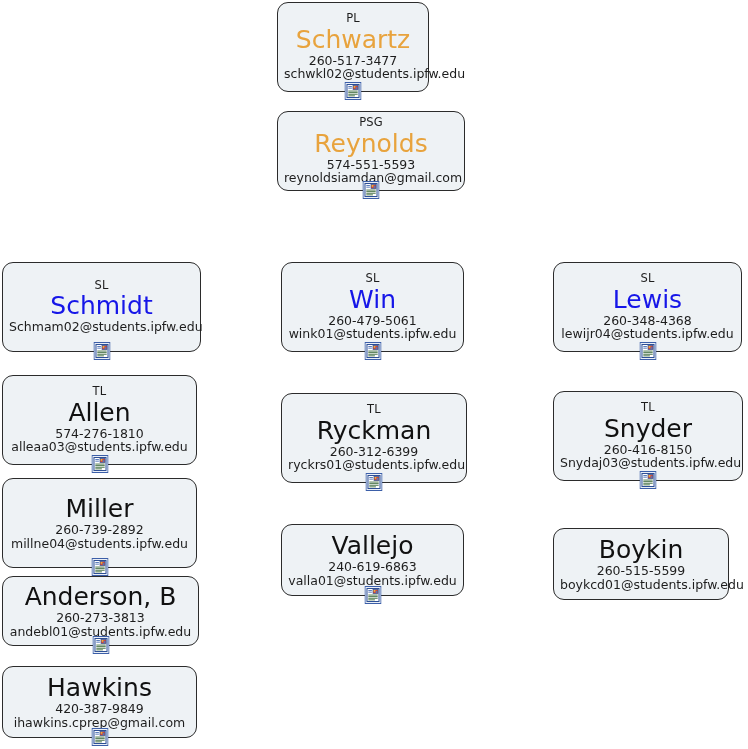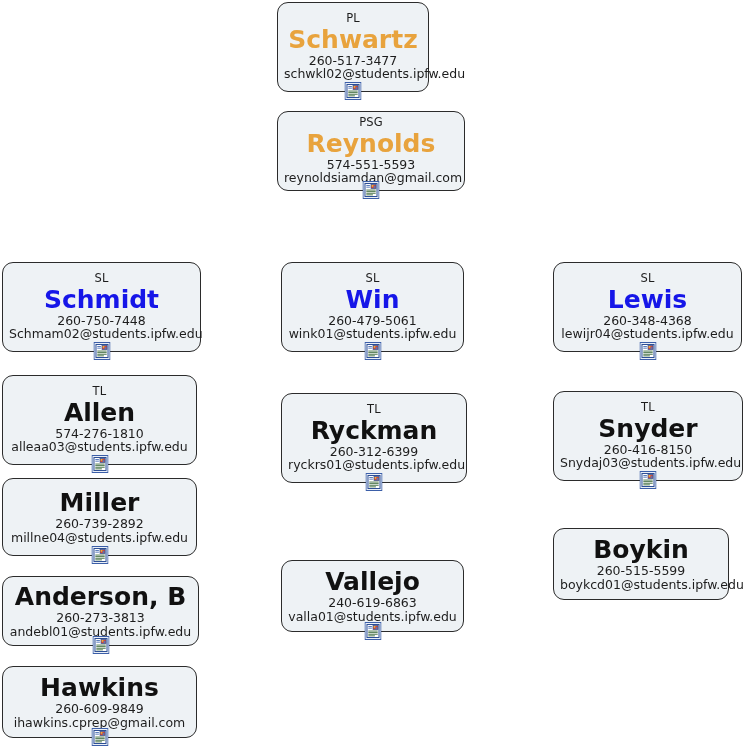--- a/index.html
+++ b/index.html
@@ -43,21 +43,21 @@
     font-size: 11.5px;
     color: #1d1d1d;
     letter-spacing: 0.2px;
     margin-bottom: 1px;
   }
   .node-role:empty { display: none; }
 
   .node-name {
     font-size: 25px;
     color: #111111;
-    font-weight: 700;
+    font-weight: 400;
     letter-spacing: 0px;
     margin-bottom: 1px;
     white-space: nowrap;
   }
   .node-card.accent-orange .node-name { color: #e8a33d; }
   .node-card.accent-blue   .node-name { color: #1616e8; }
 
   .node-phone {
     font-size: 12.5px;
     color: #1d1d1d;
@@ -118,21 +118,20 @@
         <rect x="3.8" y="5.7" width="3.6" height="0.9" fill="#4a6fb5"></rect>
         <rect x="3.8" y="8.6" width="9.4" height="0.9" fill="#3c6a3c"></rect>
         <rect x="3.8" y="10.2" width="9.4" height="0.9" fill="#3c6a3c"></rect>
         <rect x="3.8" y="11.8" width="9.4" height="0.9" fill="#3c6a3c"></rect>
         <rect x="3.8" y="13.4" width="6.6" height="0.9" fill="#3c6a3c"></rect>
       </svg>
     </div>
     <div class="node-card accent-blue" style="left: 2px; top: 262px; width: 199px; height: 90px;">
       <div class="node-role">SL</div>
       <div class="node-name">Schmidt</div>
-      <div class="node-phone">260-750-7448</div>
       <div class="node-email">Schmam02@students.ipfw.edu</div>
       <svg class="note-icon" viewBox="0 0 17 18" xmlns="http://www.w3.org/2000/svg">
         <rect x="0.5" y="0.5" width="16" height="17" fill="#e9eef6" stroke="#3b5ea8" stroke-width="1"></rect>
         <rect x="2.5" y="2.5" width="12" height="13" fill="#ffffff" stroke="#2d4f95" stroke-width="1"></rect>
         <rect x="8.5" y="3.5" width="5" height="4" fill="#d24a3a" stroke="#2d4f95" stroke-width="0.7"></rect>
         <rect x="9.2" y="4.2" width="1.6" height="1.4" fill="#f2d23a"></rect>
         <rect x="11.2" y="5.2" width="1.6" height="1.6" fill="#3f7fd0"></rect>
         <rect x="3.8" y="4.0" width="3.6" height="0.9" fill="#4a6fb5"></rect>
         <rect x="3.8" y="5.7" width="3.6" height="0.9" fill="#4a6fb5"></rect>
         <rect x="3.8" y="8.6" width="9.4" height="0.9" fill="#3c6a3c"></rect>
@@ -229,39 +228,39 @@
         <rect x="9.2" y="4.2" width="1.6" height="1.4" fill="#f2d23a"></rect>
         <rect x="11.2" y="5.2" width="1.6" height="1.6" fill="#3f7fd0"></rect>
         <rect x="3.8" y="4.0" width="3.6" height="0.9" fill="#4a6fb5"></rect>
         <rect x="3.8" y="5.7" width="3.6" height="0.9" fill="#4a6fb5"></rect>
         <rect x="3.8" y="8.6" width="9.4" height="0.9" fill="#3c6a3c"></rect>
         <rect x="3.8" y="10.2" width="9.4" height="0.9" fill="#3c6a3c"></rect>
         <rect x="3.8" y="11.8" width="9.4" height="0.9" fill="#3c6a3c"></rect>
         <rect x="3.8" y="13.4" width="6.6" height="0.9" fill="#3c6a3c"></rect>
       </svg>
     </div>
-    <div class="node-card" style="left: 2px; top: 478px; width: 195px; height: 78px;">
+    <div class="node-card" style="left: 2px; top: 478px; width: 195px; height: 90px;">
       <div class="node-name">Miller</div>
       <div class="node-phone">260-739-2892</div>
       <div class="node-email">millne04@students.ipfw.edu</div>
       <svg class="note-icon" viewBox="0 0 17 18" xmlns="http://www.w3.org/2000/svg">
         <rect x="0.5" y="0.5" width="16" height="17" fill="#e9eef6" stroke="#3b5ea8" stroke-width="1"></rect>
         <rect x="2.5" y="2.5" width="12" height="13" fill="#ffffff" stroke="#2d4f95" stroke-width="1"></rect>
         <rect x="8.5" y="3.5" width="5" height="4" fill="#d24a3a" stroke="#2d4f95" stroke-width="0.7"></rect>
         <rect x="9.2" y="4.2" width="1.6" height="1.4" fill="#f2d23a"></rect>
         <rect x="11.2" y="5.2" width="1.6" height="1.6" fill="#3f7fd0"></rect>
         <rect x="3.8" y="4.0" width="3.6" height="0.9" fill="#4a6fb5"></rect>
         <rect x="3.8" y="5.7" width="3.6" height="0.9" fill="#4a6fb5"></rect>
         <rect x="3.8" y="8.6" width="9.4" height="0.9" fill="#3c6a3c"></rect>
         <rect x="3.8" y="10.2" width="9.4" height="0.9" fill="#3c6a3c"></rect>
         <rect x="3.8" y="11.8" width="9.4" height="0.9" fill="#3c6a3c"></rect>
         <rect x="3.8" y="13.4" width="6.6" height="0.9" fill="#3c6a3c"></rect>
       </svg>
     </div>
-    <div class="node-card" style="left: 281px; top: 524px; width: 183px; height: 72px; margin-top: 36px;">
+    <div class="node-card" style="left: 281px; top: 524px; width: 183px; height: 72px;">
       <div class="node-name">Vallejo</div>
       <div class="node-phone">240-619-6863</div>
       <div class="node-email">valla01@students.ipfw.edu</div>
       <svg class="note-icon" viewBox="0 0 17 18" xmlns="http://www.w3.org/2000/svg">
         <rect x="0.5" y="0.5" width="16" height="17" fill="#e9eef6" stroke="#3b5ea8" stroke-width="1"></rect>
         <rect x="2.5" y="2.5" width="12" height="13" fill="#ffffff" stroke="#2d4f95" stroke-width="1"></rect>
         <rect x="8.5" y="3.5" width="5" height="4" fill="#d24a3a" stroke="#2d4f95" stroke-width="0.7"></rect>
         <rect x="9.2" y="4.2" width="1.6" height="1.4" fill="#f2d23a"></rect>
         <rect x="11.2" y="5.2" width="1.6" height="1.6" fill="#3f7fd0"></rect>
         <rect x="3.8" y="4.0" width="3.6" height="0.9" fill="#4a6fb5"></rect>
@@ -290,21 +289,21 @@
         <rect x="3.8" y="4.0" width="3.6" height="0.9" fill="#4a6fb5"></rect>
         <rect x="3.8" y="5.7" width="3.6" height="0.9" fill="#4a6fb5"></rect>
         <rect x="3.8" y="8.6" width="9.4" height="0.9" fill="#3c6a3c"></rect>
         <rect x="3.8" y="10.2" width="9.4" height="0.9" fill="#3c6a3c"></rect>
         <rect x="3.8" y="11.8" width="9.4" height="0.9" fill="#3c6a3c"></rect>
         <rect x="3.8" y="13.4" width="6.6" height="0.9" fill="#3c6a3c"></rect>
       </svg>
     </div>
     <div class="node-card" style="left: 2px; top: 666px; width: 195px; height: 72px;">
       <div class="node-name">Hawkins</div>
-      <div class="node-phone">260-609-9849</div>
+      <div class="node-phone">420-387-9849</div>
       <div class="node-email">ihawkins.cprep@gmail.com</div>
       <svg class="note-icon" viewBox="0 0 17 18" xmlns="http://www.w3.org/2000/svg">
         <rect x="0.5" y="0.5" width="16" height="17" fill="#e9eef6" stroke="#3b5ea8" stroke-width="1"></rect>
         <rect x="2.5" y="2.5" width="12" height="13" fill="#ffffff" stroke="#2d4f95" stroke-width="1"></rect>
         <rect x="8.5" y="3.5" width="5" height="4" fill="#d24a3a" stroke="#2d4f95" stroke-width="0.7"></rect>
         <rect x="9.2" y="4.2" width="1.6" height="1.4" fill="#f2d23a"></rect>
         <rect x="11.2" y="5.2" width="1.6" height="1.6" fill="#3f7fd0"></rect>
         <rect x="3.8" y="4.0" width="3.6" height="0.9" fill="#4a6fb5"></rect>
         <rect x="3.8" y="5.7" width="3.6" height="0.9" fill="#4a6fb5"></rect>
         <rect x="3.8" y="8.6" width="9.4" height="0.9" fill="#3c6a3c"></rect>

